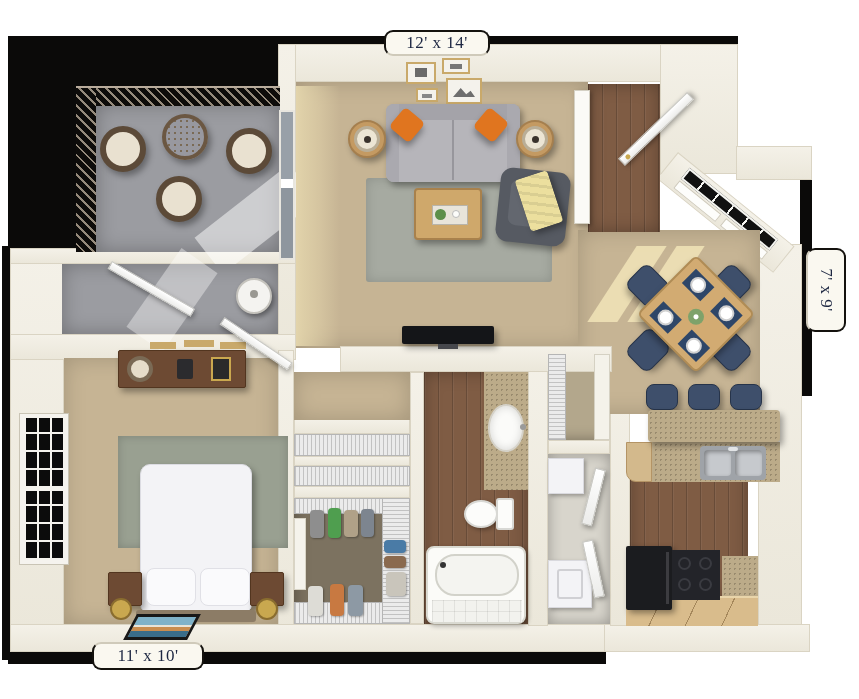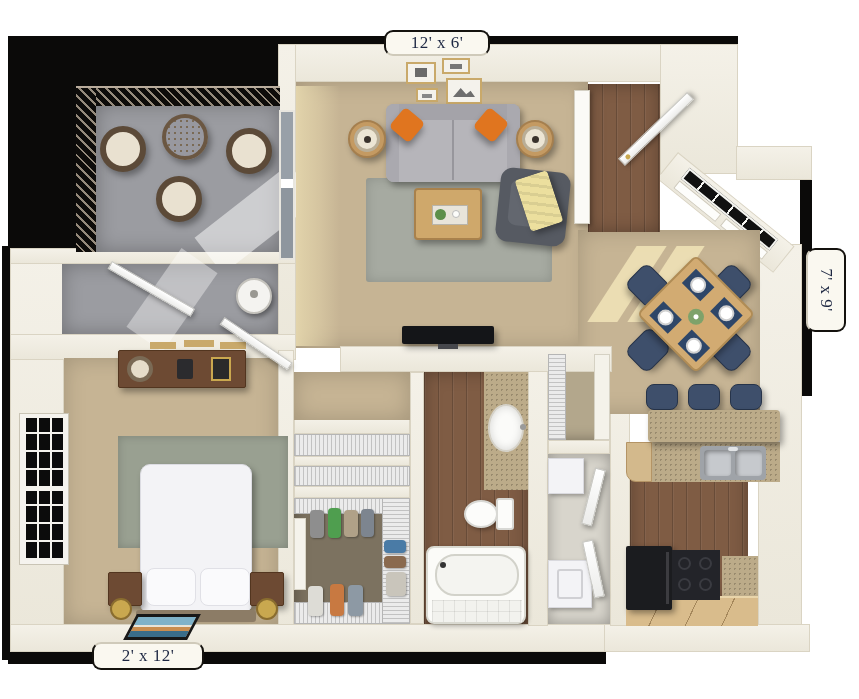--- a/index.html
+++ b/index.html
@@ -234,22 +234,22 @@
   <div class="abs" style="left:200px;top:568px;width:50px;height:38px;background:#fafafc;border:1px solid #e0e0e6;border-radius:8px;z-index:6;"></div>
   <div class="abs" style="left:136px;top:610px;width:120px;height:12px;background:#8c7c66;border-radius:3px;z-index:6;"></div>
   <div class="abs woodfur shadow" style="left:108px;top:572px;width:34px;height:34px;z-index:5;"></div>
   <div class="abs woodfur shadow" style="left:250px;top:572px;width:34px;height:34px;z-index:5;"></div>
   <div class="abs lampgold" style="left:110px;top:598px;width:22px;height:22px;z-index:6;"></div>
   <div class="abs lampgold" style="left:256px;top:598px;width:22px;height:22px;z-index:6;"></div>
   <div class="abs" style="left:130px;top:614px;width:64px;height:26px;border:3px solid #181818;background:linear-gradient(180deg,#7fb2c9 0 38%,#e8e4d8 38% 52%,#c98d4f 52% 72%,#3a6d8a 72% 100%);transform:skewX(-28deg);z-index:6;"></div>
   <div class="abs door" style="left:208px;top:362px;width:82px;height:9px;transform:rotate(34deg);transform-origin:right center;z-index:6;"></div>
 
   <div class="abs tab" style="left:384px;top:30px;width:106px;height:26px;border-bottom-color:#cfcaba;">
-    <span>12' x 6'</span>
+    <span>12' x 14'</span>
   </div>
   <div class="abs tab" style="left:806px;top:248px;width:40px;height:84px;border-left-color:#cfcaba;">
     <span style="transform:rotate(90deg);white-space:nowrap;">7' x 9'</span>
   </div>
   <div class="abs tab" style="left:92px;top:642px;width:112px;height:28px;border-top-color:#cfcaba;">
-    <span>2' x 12'</span>
+    <span>11' x 10'</span>
   </div>
 
 </div>
 
 </body></html>

